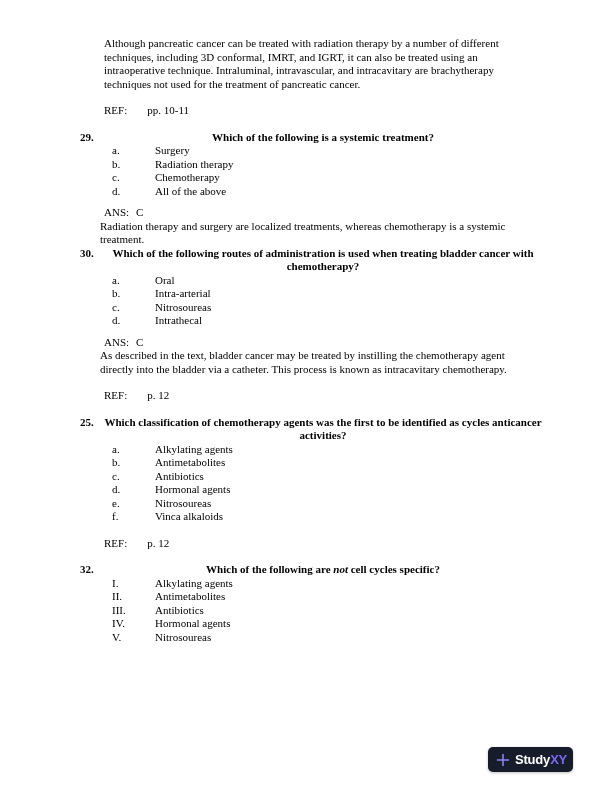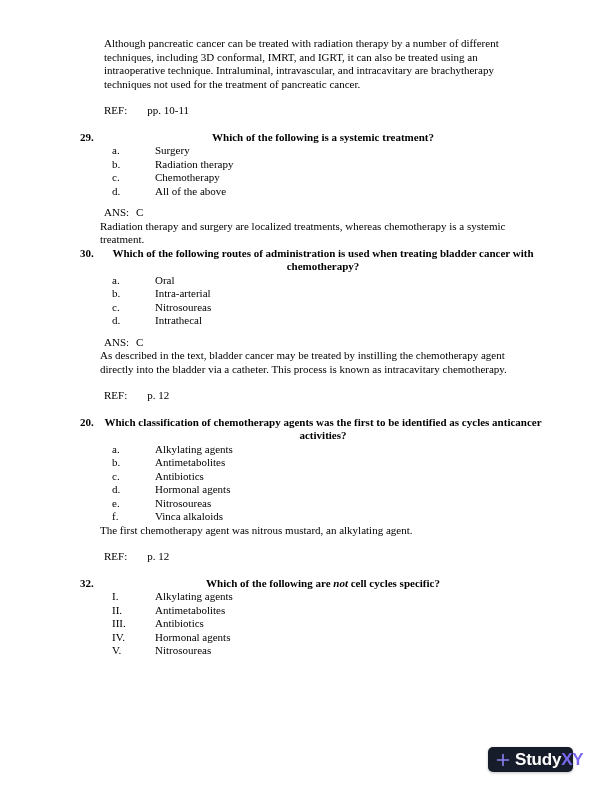--- a/index.html
+++ b/index.html
@@ -49,21 +49,21 @@
     border-radius: 5px;
     display: flex;
     align-items: center;
     padding-left: 8px;
     box-shadow: 0 1px 3px rgba(0,0,0,0.25);
   }
   .logo-badge svg { flex: none; display: block; }
   .logo-text {
     font-family: "Liberation Sans", "DejaVu Sans", sans-serif;
     font-weight: bold;
-    font-size: 17px;
+    font-size: 13px;
     line-height: 13px;
     margin-left: 5px;
     letter-spacing: -0.2px;
   }
   .logo-study { color: #ffffff; }
   .logo-xy { color: #7a68f0; }
 </style>
 </head>
 <body>
 
@@ -137,21 +137,21 @@
       </div>
       <div class="expl">As described in the text, bladder cancer may be treated by instilling the chemotherapy agent
 directly into the bladder via a catheter. This process is known as intracavitary chemotherapy.</div>
       <div class="ref">
         <span>REF:</span><span class="ref-val">p. 12</span>
       </div>
     </div>
 
     <div>
       <div class="q-head">
-        <span class="q-num">20.</span>
+        <span class="q-num">25.</span>
         <div class="q-text">Which classification of chemotherapy agents was the first to be identified as cycles anticancer
 activities?</div>
       </div>
       <div class="options">
         <div class="option">
           <span class="opt-label">a.</span>
           <span class="opt-text">Alkylating agents</span>
         </div>
         <div class="option">
           <span class="opt-label">b.</span>
@@ -167,21 +167,20 @@
         </div>
         <div class="option">
           <span class="opt-label">e.</span>
           <span class="opt-text">Nitrosoureas</span>
         </div>
         <div class="option">
           <span class="opt-label">f.</span>
           <span class="opt-text">Vinca alkaloids</span>
         </div>
       </div>
-      <div class="expl">The first chemotherapy agent was nitrous mustard, an alkylating agent.</div>
       <div class="ref">
         <span>REF:</span><span class="ref-val">p. 12</span>
       </div>
     </div>
 
     <div>
       <div class="q-head">
         <span class="q-num">32.</span>
         <div class="q-text"><span>Which of the following are </span><em>not</em><span> cell cycles specific?</span></div>
       </div>

